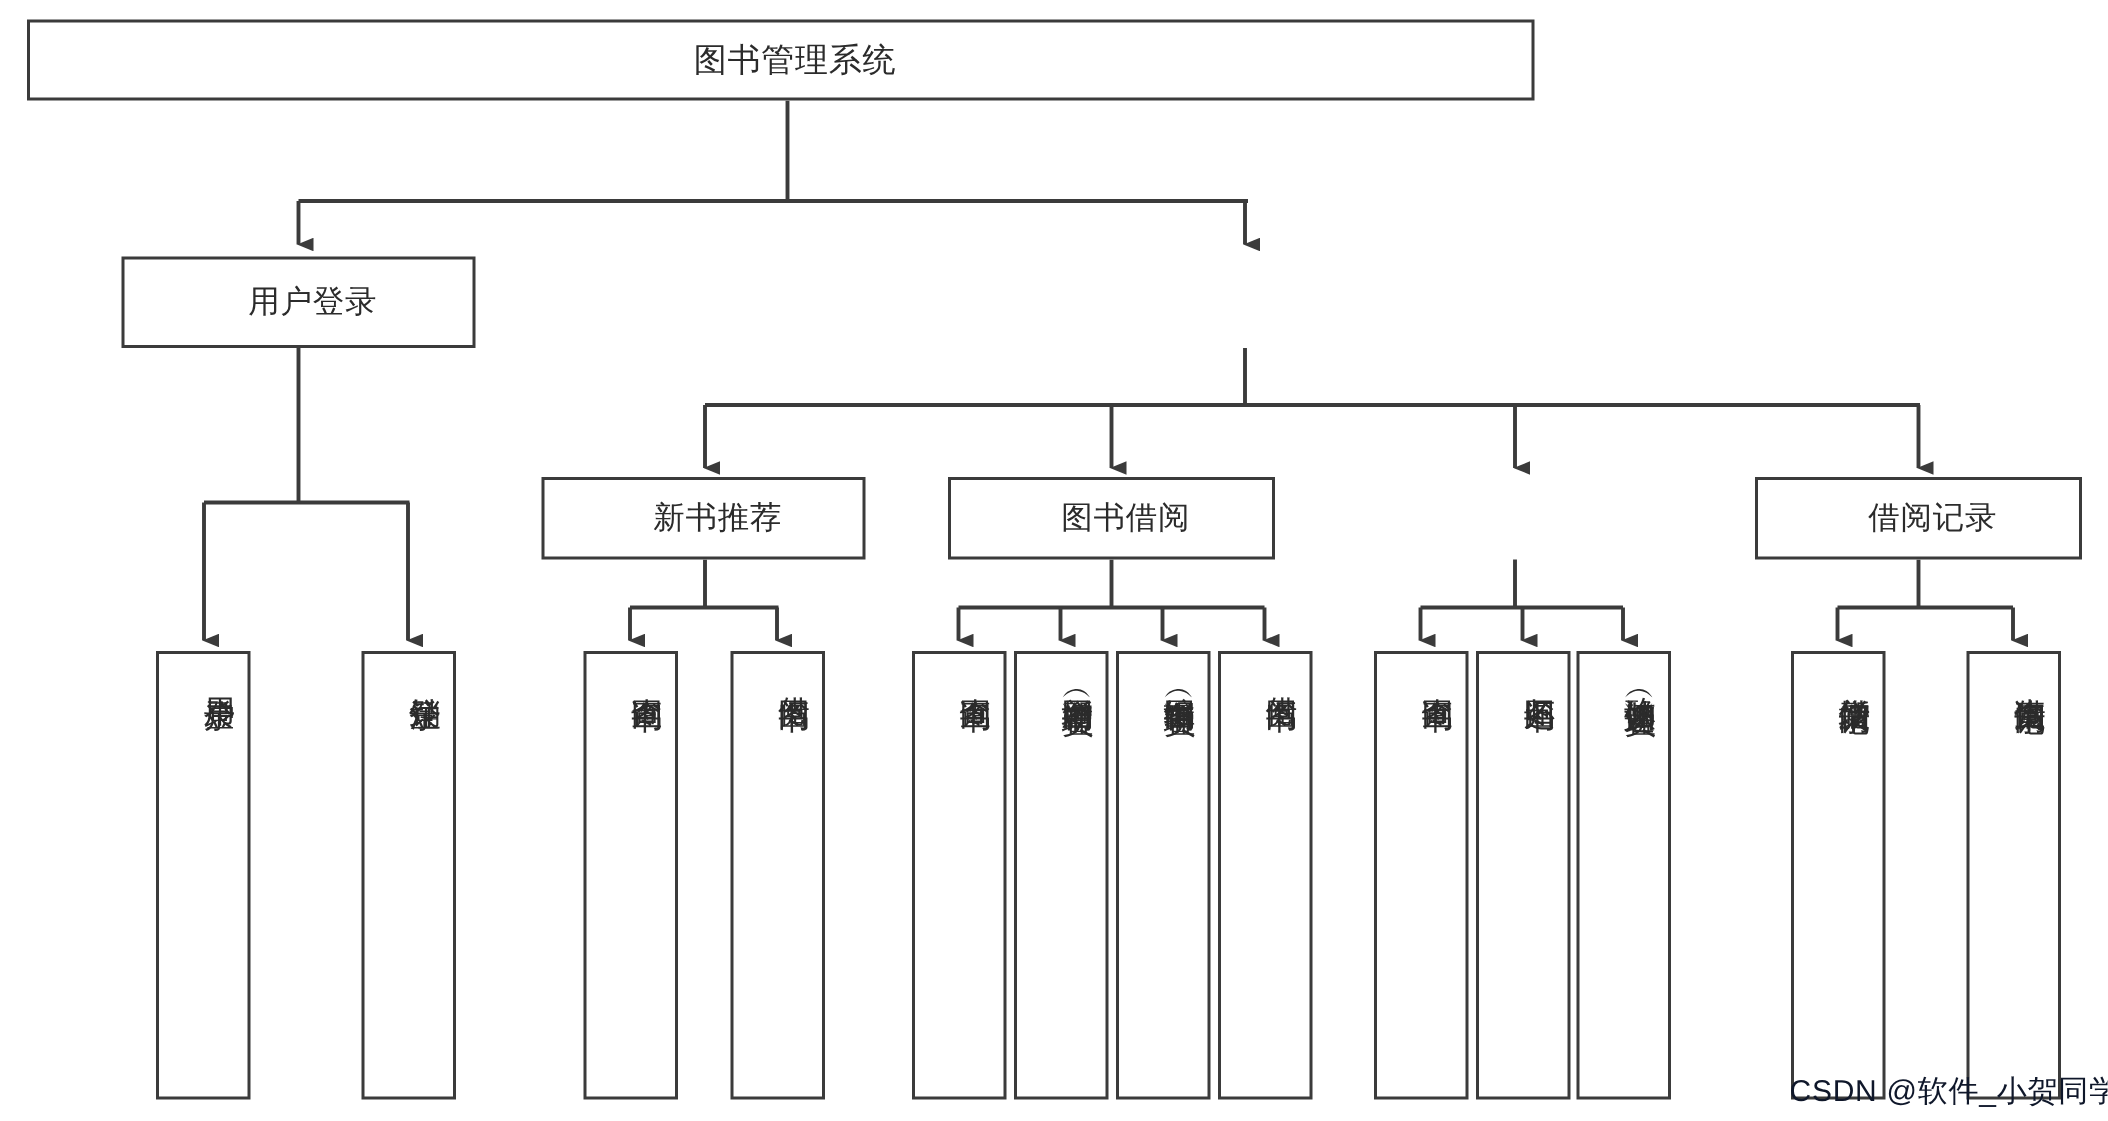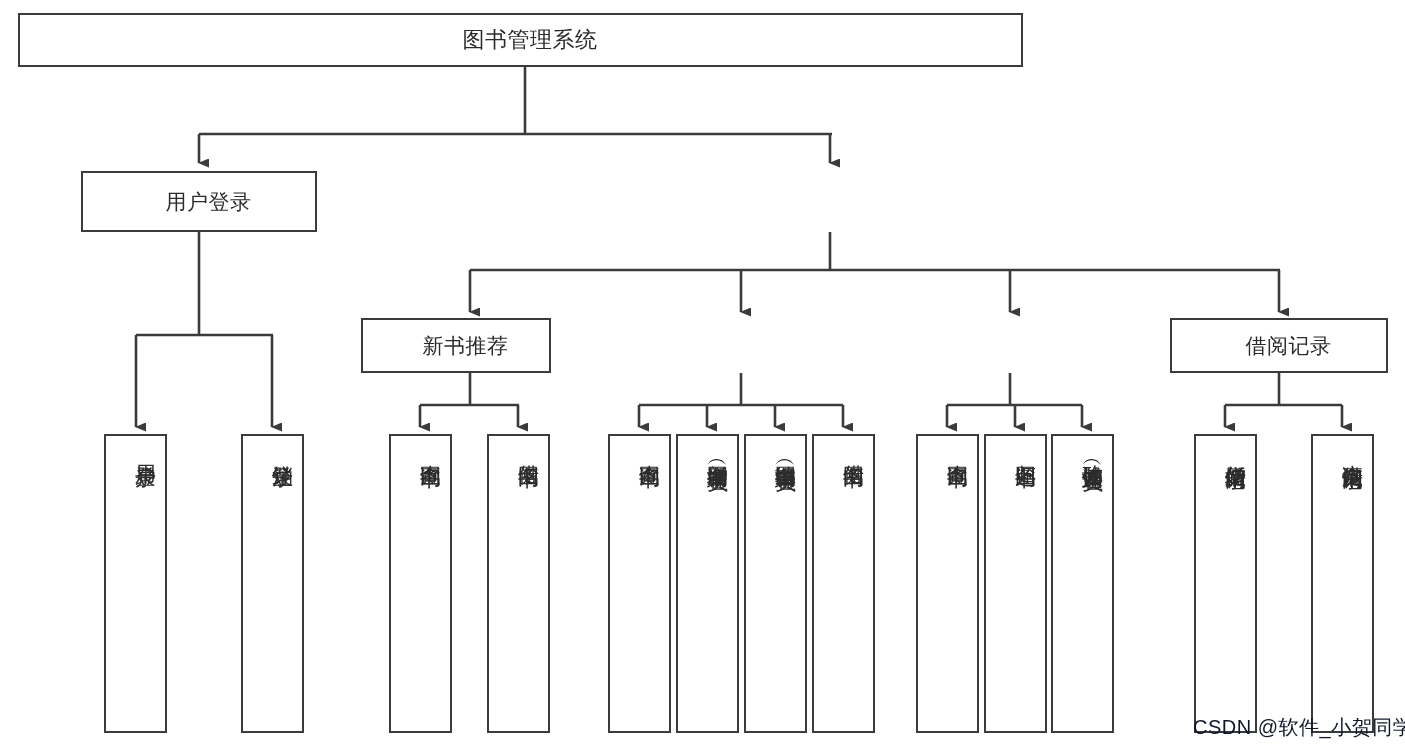--- a/index.html
+++ b/index.html
@@ -127,22 +127,25 @@
   </svg>
 
   <div class="node root horizontal" style="left:18px; top:13px; width:1005px; height:54px;">
     <span class="node-label">图书管理系统</span>
   </div>
 
   <div class="node horizontal" style="left:81px; top:171px; width:236px; height:61px;">
     <span class="node-label">用户登录</span>
   </div>
 
-  <div class="node horizontal" style="left:361px; top:318px; width:190px; height:55px;">
+  <div class="node horizontal" style="left:361px; top:318px; width:216px; height:55px;">
     <span class="node-label">新书推荐</span>
+  </div>
+  <div class="node horizontal" style="left:632px; top:318px; width:218px; height:55px;">
+    <span class="node-label">图书借阅</span>
   </div>
   <div class="node horizontal" style="left:1170px; top:318px; width:218px; height:55px;">
     <span class="node-label">借阅记录</span>
   </div>
 
   <div class="node vertical" style="left:104px; top:434px; width:63px; height:299px;">
     <span class="node-label">用户登录</span>
   </div>
   <div class="node vertical" style="left:241px; top:434px; width:63px; height:299px;">
     <span class="node-label">注销登录</span>

